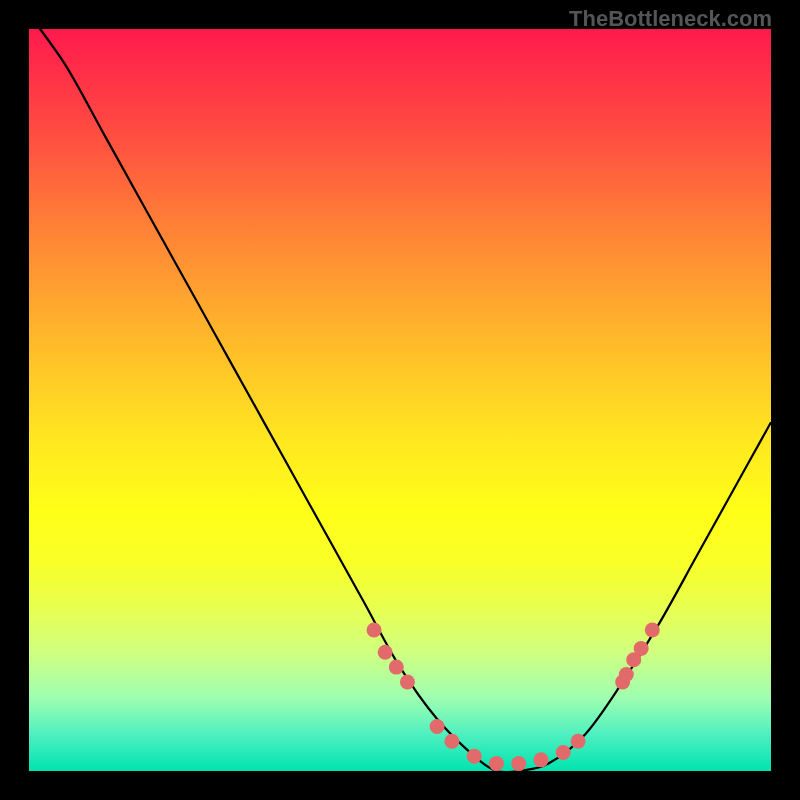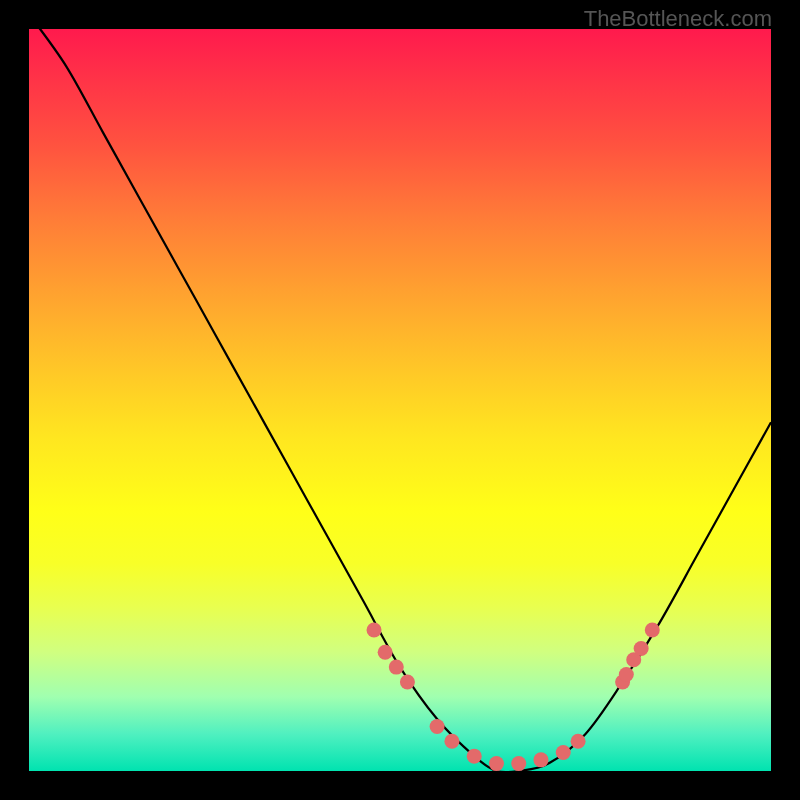--- a/index.html
+++ b/index.html
@@ -33,21 +33,21 @@
       #a0ffb0 90%,
       #50f0c0 95%,
       #00e3b0 100%);
   }
   .watermark {
     position: absolute;
     top: 6px;
     right: 28px;
     color: #555;
     font-size: 22px;
-    font-weight: 400;
+    font-weight: 700;
     z-index: 10;
   }
   svg.curve {
     position: absolute;
     left: 29px;
     top: 29px;
     width: 742px;
     height: 742px;
     overflow: visible;
   }

